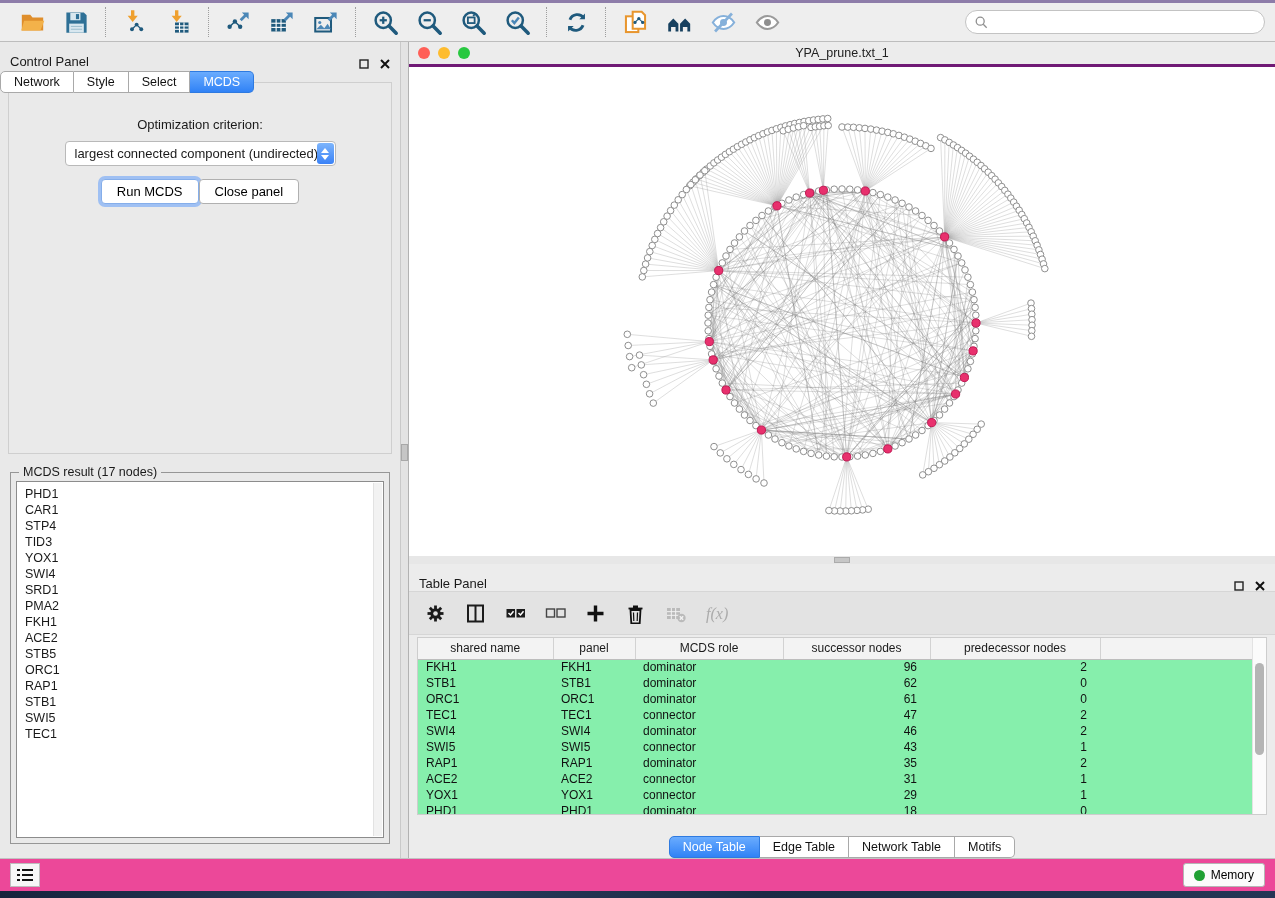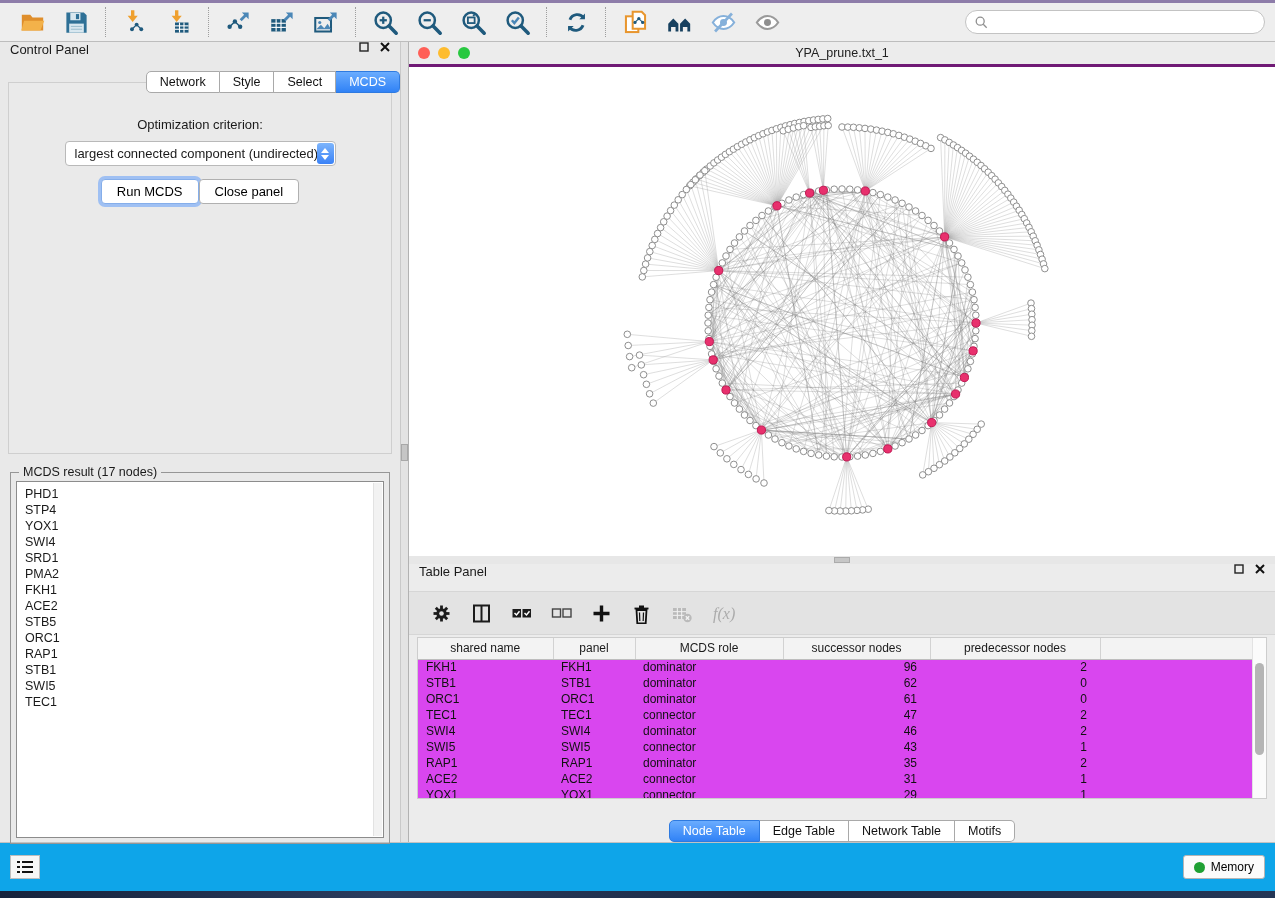--- a/index.html
+++ b/index.html
@@ -17,24 +17,24 @@
   .tb-sep{width:0;height:30px;border-left:1px dotted #9e9e9e;margin:0 7px}
   .search-wrap{margin-left:auto;display:flex;align-items:center;background:#fff;border:1px solid #c3c3c3;border-radius:12px;height:24px;width:300px;padding:0 9px;gap:6px}
   .search-wrap svg{width:13px;height:13px;flex:0 0 auto}
   .search-wrap input{border:none;outline:none;flex:1;font-size:12px;background:transparent;font-family:"Liberation Sans",sans-serif}
 
   
   .main{flex:1;display:flex;min-height:0}
 
   
   .control-panel{width:400px;flex:0 0 400px;background:#e9e9e9;display:flex;flex-direction:column;min-height:0}
-  .panel-head{height:27px;display:flex;align-items:flex-start;padding:0 10px;font-size:13px;flex:0 0 auto}
+  .panel-head{height:27px;display:flex;align-items:flex-end;padding:0 10px;font-size:13px;flex:0 0 auto}
   .win-icons{margin-left:auto;display:flex;gap:11px;align-items:center}
   .win-icons svg{display:block}
-  .cp-tabs{display:flex;justify-content:flex-end;margin-top:2px;position:relative;z-index:2;flex:0 0 auto}
+  .cp-tabs{display:flex;justify-content:flex-start;margin-top:2px;position:relative;z-index:2;flex:0 0 auto}
   .tab{height:22px;padding:0 13px;background:#fff;border:1px solid #a9a9a9;border-left:none;font-size:12.5px;display:flex;align-items:center;color:#111;cursor:pointer;font-family:"Liberation Sans",sans-serif}
   .tab:first-child{border-left:1px solid #a9a9a9;border-radius:5px 0 0 5px}
   .tab:last-child{border-radius:0 5px 5px 0}
   .tab.active{background:linear-gradient(#6aacfe,#3082f6);border-color:#2e7ae0;color:#fff}
   .cp-box{margin:-11px 8px 8px;background:#eaeaea;border:1px solid #cfcfcf;height:372px;padding-top:34px;flex:0 0 auto}
   .crit-label{text-align:center;font-size:13px}
   .select{width:271px;height:25px;margin:9px auto 0;background:#fff;border:1px solid #b9b9b9;border-radius:4px;display:flex;align-items:center;font-size:13px;padding-left:9px;position:relative;cursor:pointer}
   .select .stepper{position:absolute;right:1px;top:1px;bottom:1px;width:17px;border-radius:3px;background:linear-gradient(#7db5fc,#3a82f7);display:flex;flex-direction:column;align-items:center;justify-content:center;gap:2px}
   .btn-row{display:flex;justify-content:center;gap:0;margin-top:13px}
   .btn{height:25px;padding:0 15px;background:#fff;border:1px solid #b0b0b0;border-radius:4px;font-size:13px;cursor:pointer;font-family:"Liberation Sans",sans-serif}
@@ -53,37 +53,37 @@
   .lights{display:flex;gap:8px;padding-left:9px;z-index:1}
   .light{width:12px;height:12px;border-radius:50%}
   .net-title{position:absolute;left:0;right:0;text-align:center;font-size:12.5px;color:#222}
   .net-canvas{height:489px;background:#fff;flex:0 0 auto;overflow:hidden}
   .h-divider{height:8px;background:#e7e7e7;position:relative;flex:0 0 auto}
   .h-divider .handle{position:absolute;left:50%;margin-left:-8px;top:1px;width:16px;height:6px;background:#c6c6c6;border:1px solid #ababab}
 
   
   .table-panel{flex:1;background:#ececec;display:flex;flex-direction:column;min-height:0}
   .tp-toolbar{height:44px;background:#e3e3e3;border-top:1px solid #d6d6d6;border-bottom:1px solid #d6d6d6;display:flex;align-items:center;gap:8px;padding:0 16px;flex:0 0 auto}
-  .tp-btn{width:32px;height:32px;background:none;border:none;display:flex;align-items:center;justify-content:center;cursor:pointer;padding:0}
+  .tp-btn{width:32px;height:32px;background:none;border:none;display:flex;align-items:center;justify-content:flex-start;cursor:pointer;padding:0}
   .tp-btn svg{width:21px;height:21px}
   .tp-btn.fx{width:44px}
-  .table-wrap{flex:1;margin:2px 8px 15px;background:#d946ef;border:1px solid #cdcdcd;position:relative;overflow:hidden;min-height:0}
+  .table-wrap{flex:1;margin:2px 8px 15px;background:#86efac;border:1px solid #cdcdcd;position:relative;overflow:hidden;min-height:0}
   table{border-collapse:collapse;table-layout:fixed;font-size:12px;width:calc(100% - 14px)}
   thead th{height:21px;background:#f3f3f3;border-bottom:1px solid #bdbdbd;border-right:1px solid #d2d2d2;font-weight:normal;position:relative;color:#1a1a1a;font-size:12px;overflow:hidden;white-space:nowrap}
   thead th.no-right{border-right:none}
   th .type-ic{position:absolute;left:5px;top:6px}
   th .sort-ic{position:absolute;right:7px;top:8px}
   tbody td{height:16px;padding:0 8px;color:#111;white-space:nowrap;overflow:hidden}
   td.num{text-align:right;padding-right:13px}
   .scrollbar{position:absolute;right:0;top:0;bottom:0;width:14px;border-left:1px solid #e3e3e3;background:#fbfbfb}
   .scrollbar .thumb{position:absolute;top:25px;left:2px;width:9px;height:92px;background:#b5b5b5;border-radius:5px}
   .tp-tabs{height:28px;display:flex;justify-content:center;align-items:flex-end;flex:0 0 auto}
 
   
-  .status-bar{height:49px;background:#0ea5e9;border-top:1px solid #c2c2c2;display:flex;align-items:center;padding:0 10px;flex:0 0 auto}
+  .status-bar{height:33px;background:#ec4899;border-top:1px solid #c2c2c2;display:flex;align-items:center;padding:0 10px;flex:0 0 auto}
   .list-btn{width:30px;height:24px;background:#f6f6f6;border:1px solid #bdbdbd;display:flex;align-items:center;justify-content:center;cursor:pointer}
   .mem-btn{margin-left:auto;height:24px;background:#fbfbfb;border:1px solid #b5b5b5;border-radius:3px;display:flex;align-items:center;gap:6px;padding:0 10px;font-size:12px;cursor:pointer;font-family:"Liberation Sans",sans-serif}
   .mem-dot{width:11px;height:11px;border-radius:50%;background:#1fa033}
 </style>
 </head>
 <body>
 
 <div class="top-strip"></div>
 
 <div class="app">
@@ -295,21 +295,23 @@
         <div class="btn-row">
           <button class="btn focused">Run MCDS</button>
           <button class="btn">Close panel</button>
         </div>
       </div>
       <div class="fieldset">
         <span class="legend">MCDS result (17 nodes)</span>
         <div class="result-list">
           <div>
               <div>PHD1</div>
+              <div>CAR1</div>
               <div>STP4</div>
+              <div>TID3</div>
               <div>YOX1</div>
               <div>SWI4</div>
               <div>SRD1</div>
               <div>PMA2</div>
               <div>FKH1</div>
               <div>ACE2</div>
               <div>STB5</div>
               <div>ORC1</div>
               <div>RAP1</div>
               <div>STB1</div>

